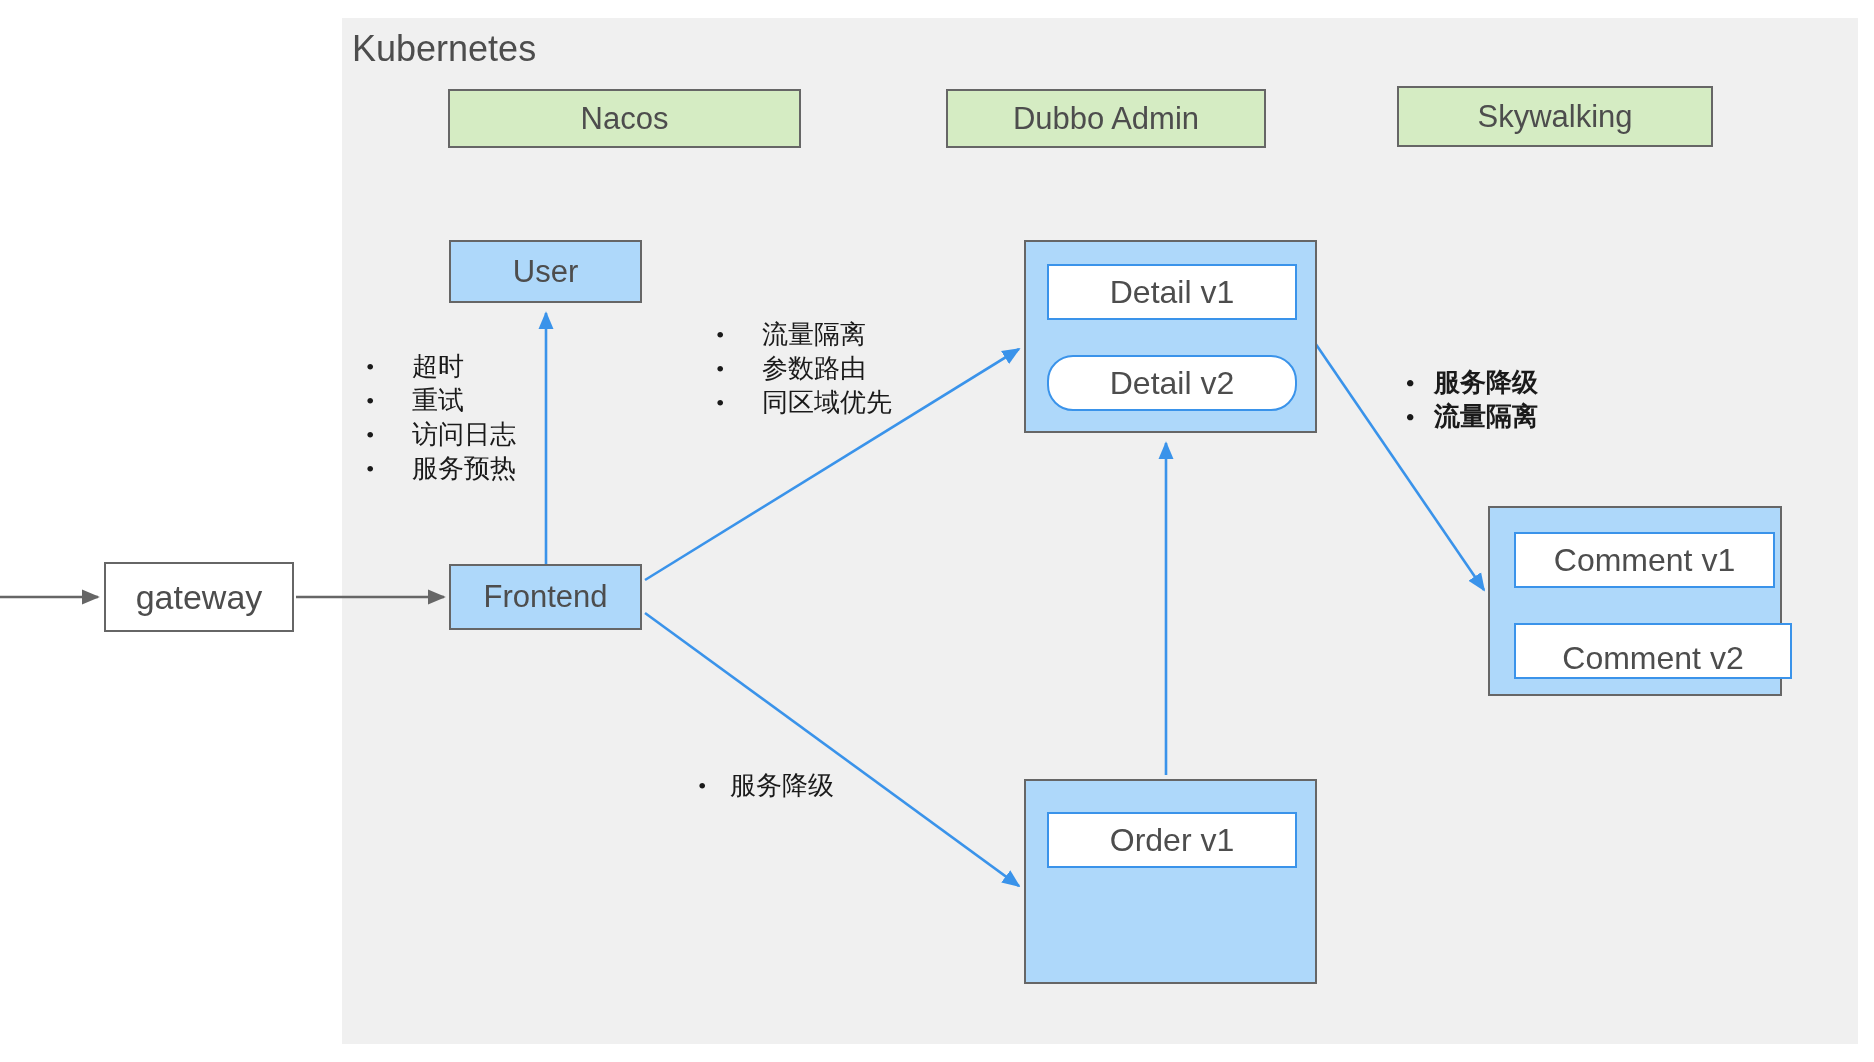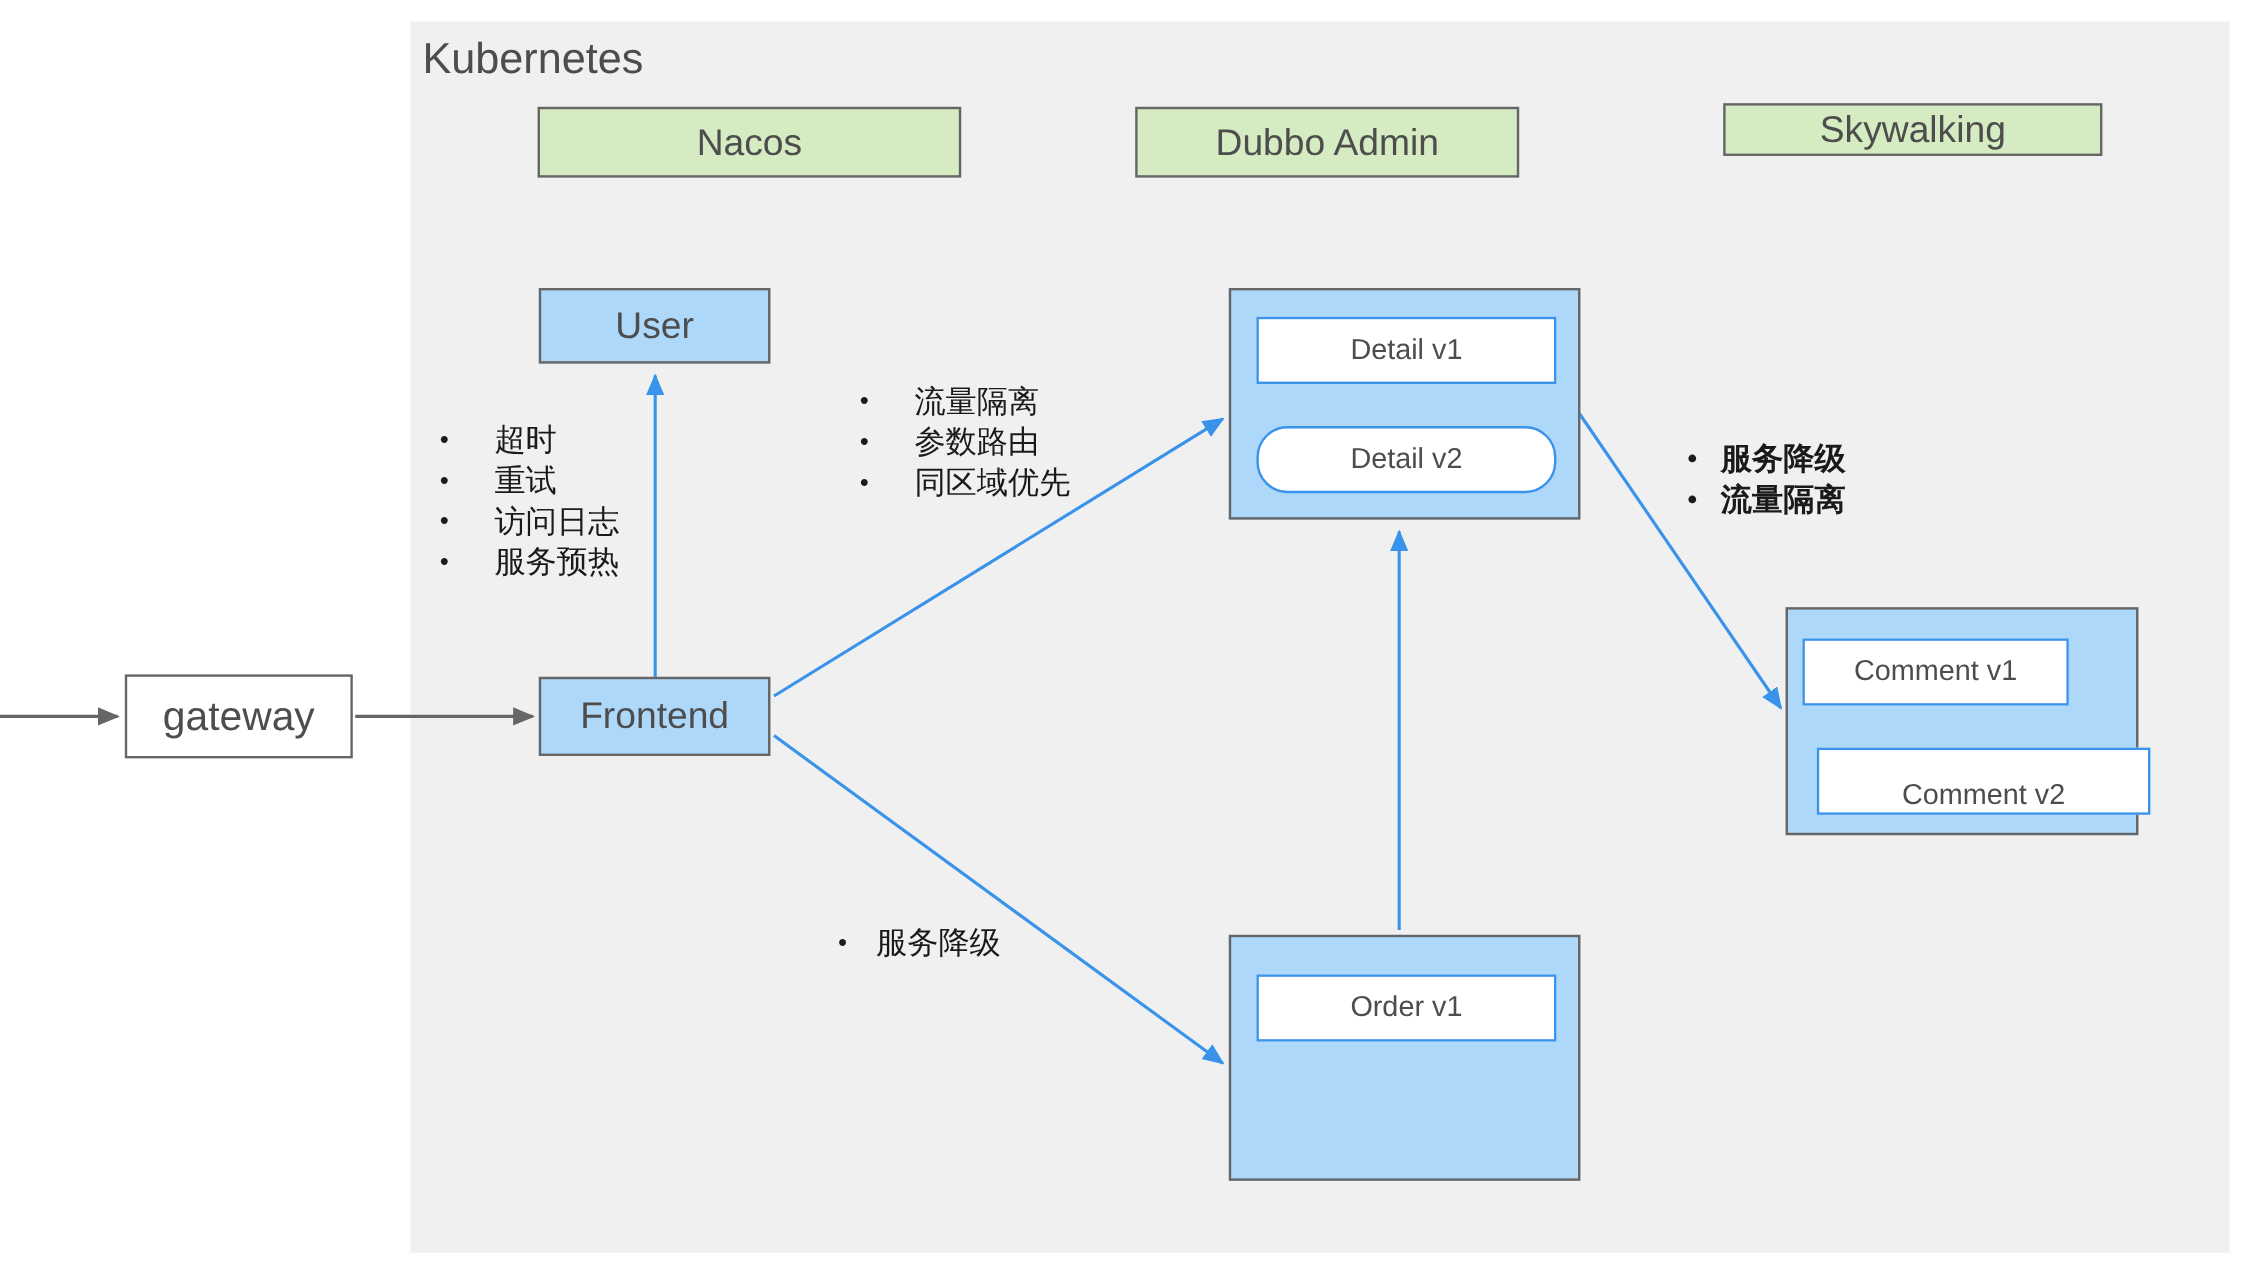--- a/index.html
+++ b/index.html
@@ -70,21 +70,21 @@
     border: 2px solid #666666;
   }
   .group-item {
     position: absolute;
     box-sizing: border-box;
     background: #ffffff;
     border: 2px solid #3a93ea;
     display: flex;
     align-items: center;
     justify-content: center;
-    font-size: 24px;
+    font-size: 32px;
     color: #4d4d4d;
     font-family: "Liberation Sans", sans-serif;
     white-space: nowrap;
   }
   
   .note {
     position: absolute;
     font-family: "Liberation Serif", serif;
     font-size: 26px;
     color: #1a1a1a;
@@ -148,21 +148,21 @@
 
     <line x1="1166" y1="775" x2="1166" y2="443" stroke="#3a93ea" stroke-width="2.6" marker-end="url(#arrowBlue)"></line>
   </svg>
 
   <div class="box box-green" style="left:448px; top:89px; width:353px; height:59px;">
     <span>Nacos</span>
   </div>
   <div class="box box-green" style="left:946px; top:89px; width:320px; height:59px;">
     <span>Dubbo Admin</span>
   </div>
-  <div class="box box-green" style="left:1436px; top:86px; width:316px; height:44px;">
+  <div class="box box-green" style="left:1397px; top:86px; width:316px; height:61px;">
     <span>Skywalking</span>
   </div>
 
   <div class="box box-white" style="left:104px; top:562px; width:190px; height:70px;">
     <span>gateway</span>
   </div>
 
   <div class="box box-blue" style="left:449px; top:564px; width:193px; height:66px;">
     <span>Frontend</span>
   </div>
@@ -180,21 +180,21 @@
     </div>
   </div>
 
   <div class="group" style="left:1024px; top:779px; width:293px; height:205px;">
     <div class="group-item" style="left:21px; top:31px; width:250px; height:56px;">
       <span>Order v1</span>
     </div>
   </div>
 
   <div class="group" style="left:1488px; top:506px; width:294px; height:190px;">
-    <div class="group-item" style="left:12px; top:24px; width:222px; height:56px;">
+    <div class="group-item" style="left:24px; top:24px; width:261px; height:56px;">
       <span>Comment v1</span>
     </div>
     <div class="group-item" style="left:24px; top:115px; width:278px; height:56px;align-items:flex-end;">
       <span>Comment v2</span>
     </div>
   </div>
 
   <ul class="note" style="left:360px; top:350px;">
     <li>超时</li>
     <li>重试</li>

